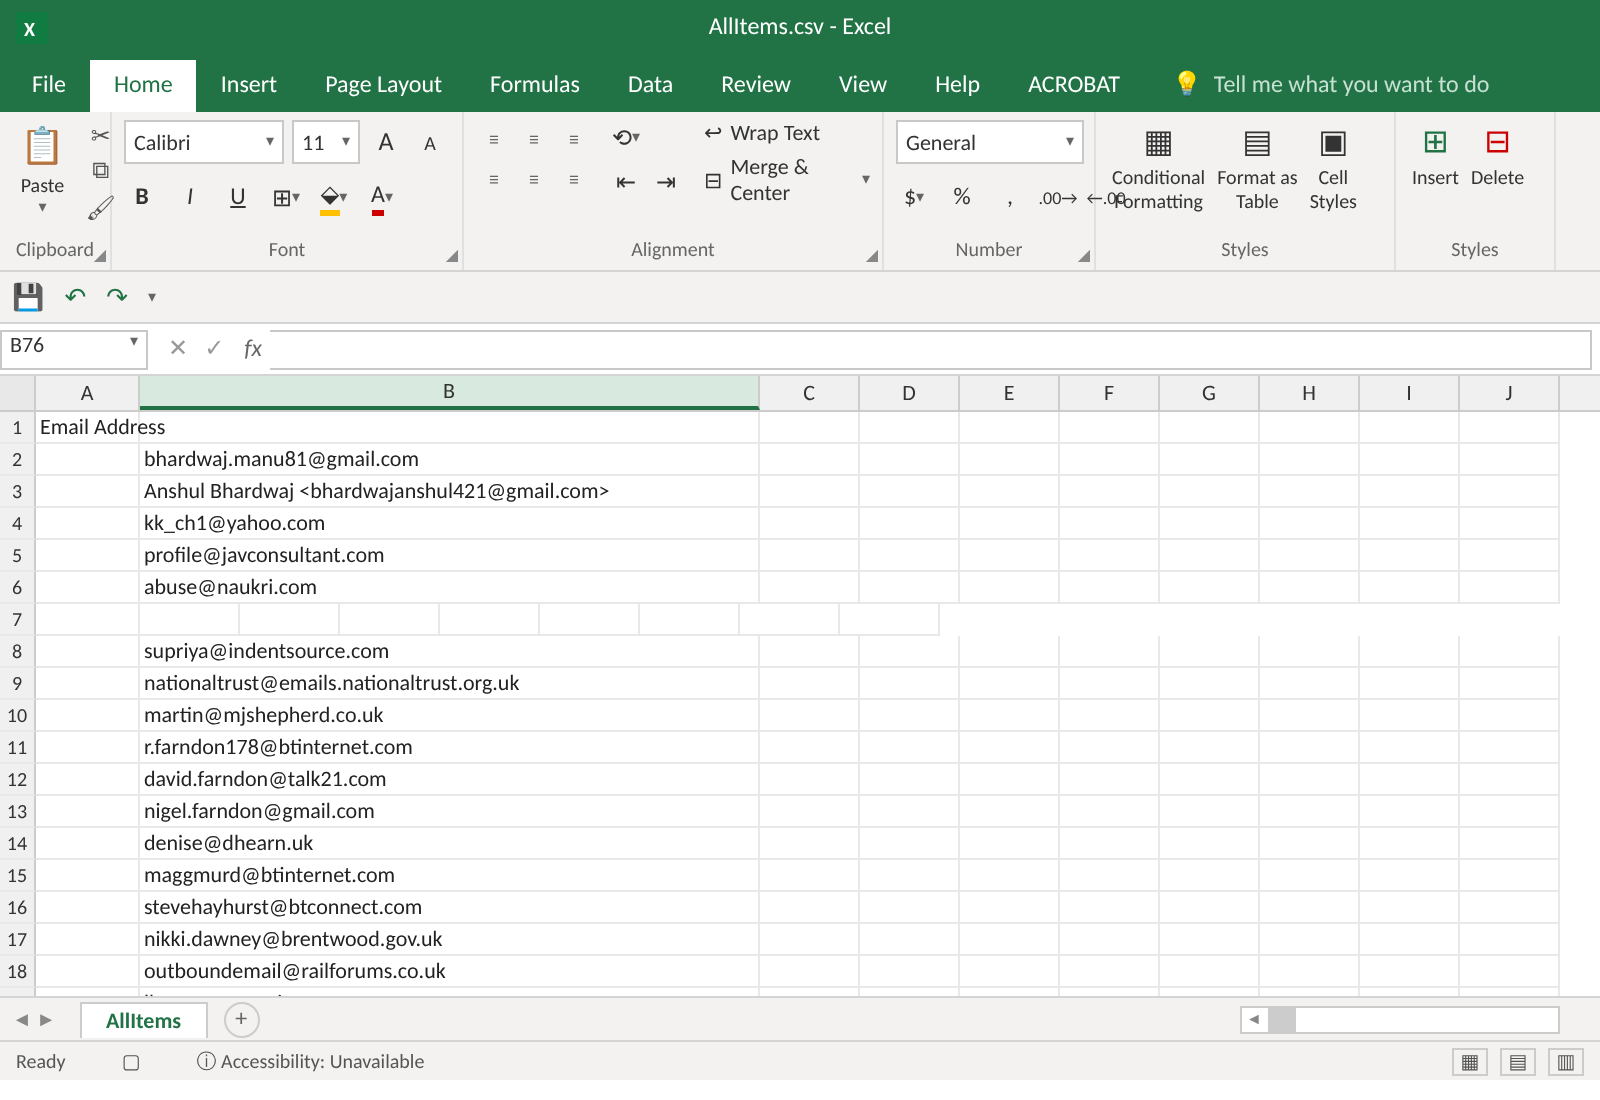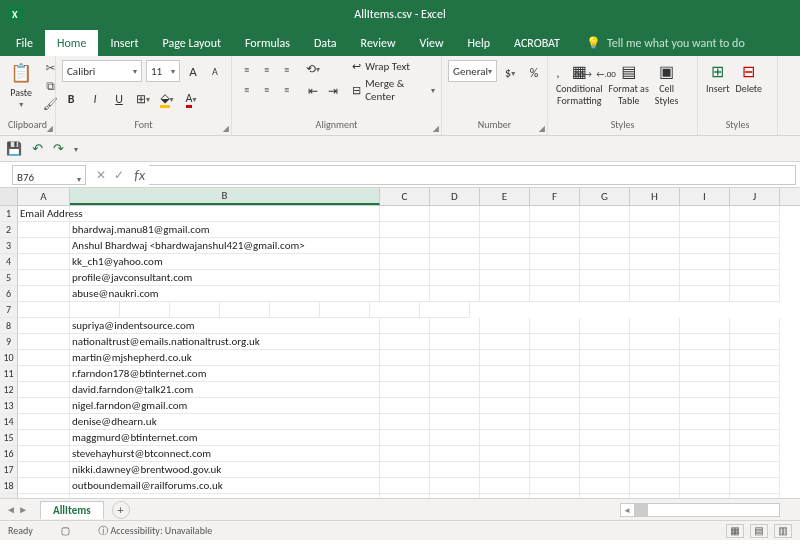--- a/index.html
+++ b/index.html
@@ -47,23 +47,23 @@
 .styles-col{display:flex;gap:2px}
 .style-btn{display:flex;flex-direction:column;align-items:center;font-size:10px;padding:2px;cursor:pointer;line-height:1.2}
 .style-btn .icon{font-size:16px;margin-bottom:2px}
 
 
 .qat{height:26px;background:#f3f2f1;border-bottom:1px solid #d4d4d4;display:flex;align-items:center;padding:0 6px;gap:10px}
 .qat .icon{font-size:13px;color:#217346}
 
 
 .fbar{height:26px;border-bottom:1px solid #d4d4d4;display:flex;align-items:center}
-.namebox{width:74px;height:20px;border:1px solid #c8c8c8;margin-left:12px;display:flex;align-items:flex-end;padding:0 4px;font-size:11px;justify-content:space-between}
+.namebox{width:74px;height:20px;border:1px solid #c8c8c8;margin-left:0;display:flex;align-items:flex-start;padding:0 4px;font-size:11px;justify-content:space-between}
 .fx-icons{display:flex;gap:8px;margin:0 10px;color:#999}
-.fx-label{font-style:italic;color:#666;font-size:15px;margin-right:4px}
+.fx-label{font-style:italic;color:#666;font-size:12px;margin-right:4px}
 .formula-input{flex:1;height:20px;border:1px solid #c8c8c8;border-left:none;margin-right:4px}
 
 
 .grid{position:relative;height:310px;overflow:hidden}
 .col-headers{display:flex;height:18px;border-bottom:1px solid #ccc;background:#f0f0f0}
 .corner{width:18px;border-right:1px solid #ccc;background:#e8e8e8}
 .ch{border-right:1px solid #ccc;display:flex;align-items:center;justify-content:center;font-size:11px;color:#333;background:#f0f0f0}
 .rows{}
 .row{display:flex;height:16px}
 .rh{width:18px;border-right:1px solid #ccc;border-bottom:1px solid #e8e8e8;background:#f0f0f0;display:flex;align-items:center;justify-content:center;font-size:10px;color:#333}
@@ -203,21 +203,21 @@
           <span>Merge &amp; Center</span>
           <span class="chev">▾</span>
         </div>
       </div>
     </div>
     <div class="group-label">Alignment</div>
     <span class="dialog-launcher">◢</span>
   </div>
 
   <div class="group" style="width:106px">
-    <div class="group-body" style="flex-direction:row">
+    <div class="group-body" style="flex-direction:column">
       <div class="num-combo">
         <span>General</span>
         <span class="chev">▾</span>
       </div>
       <div class="num-row">
         <div class="fb">$<span class="chev">▾</span></div>
         <div class="fb">%</div>
         <div class="fb">,</div>
         <div class="fb" style="font-size:9px">.00→</div>
         <div class="fb" style="font-size:9px">←.00</div>

